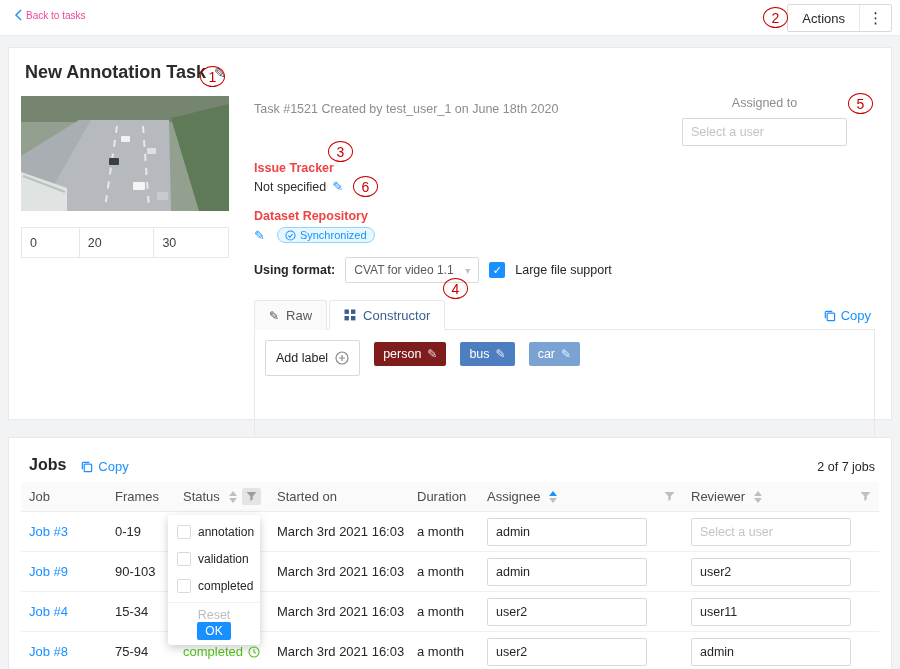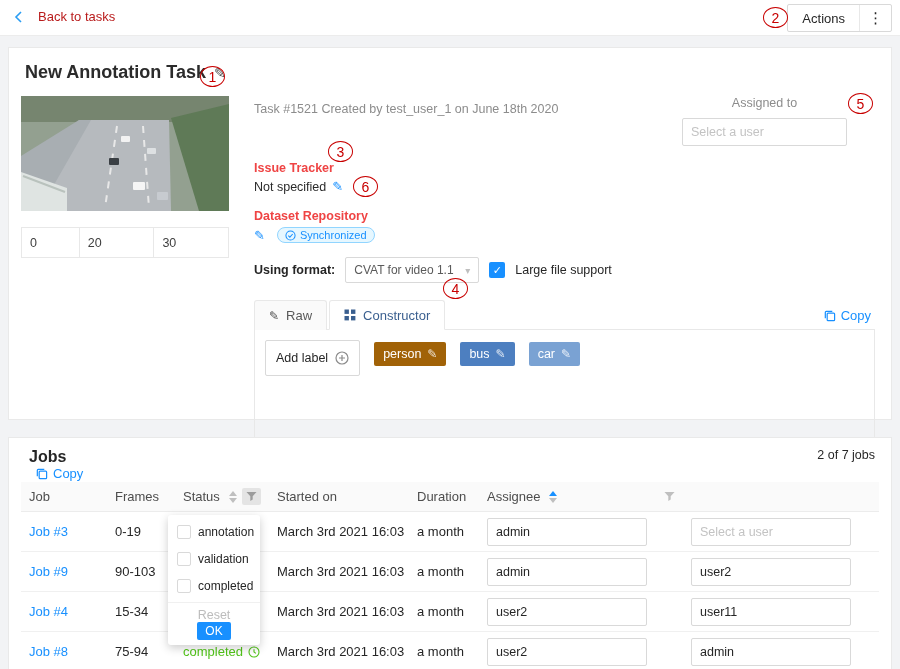--- a/index.html
+++ b/index.html
@@ -10,22 +10,22 @@
     color: #262626;
     position: relative;
     font-size: 13px;
   }
   
   .topbar {
     position: absolute; top:0; left:0; right:0; height:36px;
     background:#fff; border-bottom:1px solid #ececec;
   }
   .back-link {
-    position:absolute; left:14px; top:9px; display:flex; align-items:center; gap:16px;
-    color:#b91c1c; font-size:13px; cursor:pointer; text-decoration:none;
+    position:absolute; left:14px; top:9px; display:flex; align-items:center; gap:4px;
+    color:#ec4899; font-size:10px; cursor:pointer; text-decoration:none;
   }
   .actions-btn {
     position:absolute; right:8px; top:4px; height:28px; background:#fff;
     border:1px solid #d9d9d9; border-radius:2px; display:flex; align-items:stretch;
     font-size:13px; color:#262626; cursor:pointer;
   }
   .actions-btn .lbl { display:flex; align-items:center; padding:0 14px; }
   .actions-btn .dots { display:flex; align-items:center; padding:0 8px; border-left:1px solid #e8e8e8; font-size:15px; color:#262626; }
   
   .card { position:absolute; left:8px; width:884px; background:#fff; border:1px solid #e9e9e9; }
@@ -90,21 +90,21 @@
   .add-label-btn {
     height:36px; border:1px solid #d9d9d9; border-radius:2px; background:#fff;
     display:flex; align-items:center; gap:7px; padding:0 10px; font-size:12.5px; color:#262626; cursor:pointer;
   }
   .chip {
     height:24px; margin-top:2px; border-radius:2px; color:#fff; display:flex; align-items:center; gap:6px;
     padding:0 9px; font-size:12.5px; cursor:pointer;
   }
   .chip .pencil { color:#ffffff; opacity:.85; font-size:12px; }
   
-  .jobs-head { display:flex; align-items:flex-start; height:26px; position:relative;flex-direction:column; }
+  .jobs-head { display:flex; align-items:flex-end; height:26px; position:relative; }
   .jobs-title { font-size:16px; font-weight:700; margin-left:8px; }
   .jobs-copy { display:flex; align-items:center; gap:5px; color:#1890ff; font-size:13px; margin-left:14px; cursor:pointer; }
   .jobs-count { position:absolute; right:4px; font-size:12.5px; color:#262626; }
   .jtable { margin-top:8px; position:relative; }
   .jrow { display:flex; align-items:center; }
   .jheader { height:30px; background:#fafafa; border-bottom:1px solid #ececec; color:#4d4d4d; }
   .jbody-row { height:40px; border-bottom:1px solid #f0f0f0; }
   .jc { padding-left:8px; display:flex; align-items:center; gap:5px; position:relative; }
   .c-job { width:86px; } .c-frames { width:68px; } .c-status { width:94px;text-align:right; }
   .c-started { width:140px; } .c-duration { width:70px; } .c-assignee { width:204px; } .c-reviewer { width:196px; }
@@ -253,21 +253,21 @@
     </div>
 
     <div class="labels-box">
       <div class="add-label-btn">
         <span>Add label</span>
         <svg class="icon-svg" width="14" height="14" viewBox="0 0 14 14">
             <circle cx="7" cy="7" r="6" fill="none" stroke="#8c8c8c" stroke-width="1.2"></circle>
             <path d="M7 4v6M4 7h6" stroke="#8c8c8c" stroke-width="1.2"></path>
           </svg>
       </div>
-      <div class="chip" style="background: #a16207;">
+      <div class="chip" style="background: #7f1d1d;">
         <span>person</span>
         <span class="pencil">✎</span>
       </div>
       <div class="chip" style="background: rgb(77, 127, 192);">
         <span>bus</span>
         <span class="pencil">✎</span>
       </div>
       <div class="chip" style="background: rgb(122, 162, 211);">
         <span>car</span>
         <span class="pencil">✎</span>
@@ -321,20 +321,32 @@
         <span class="sorter asc">
             <span class="car-up"></span>
             <span class="car-dn"></span>
           </span>
         <span class="funnel">
           <svg class="icon-svg" width="11" height="11" viewBox="0 0 12 12">
               <path d="M0.5 1h11L7.3 5.8v3.4L4.7 11V5.8z" fill="#bfbfbf"></path>
             </svg>
         </span>
       </div>
+      <div class="jc c-reviewer">
+        <span>Reviewer</span>
+        <span class="sorter">
+            <span class="car-up"></span>
+            <span class="car-dn"></span>
+          </span>
+        <span class="funnel">
+          <svg class="icon-svg" width="11" height="11" viewBox="0 0 12 12">
+              <path d="M0.5 1h11L7.3 5.8v3.4L4.7 11V5.8z" fill="#bfbfbf"></path>
+            </svg>
+        </span>
+      </div>
     </div>
 
     <div class="jrow jbody-row">
       <div class="jc c-job">
           <span class="job-link">Job #3</span>
         </div>
       <div class="jc c-frames">
           <span>0-19</span>
         </div>
       <div class="jc c-status">

